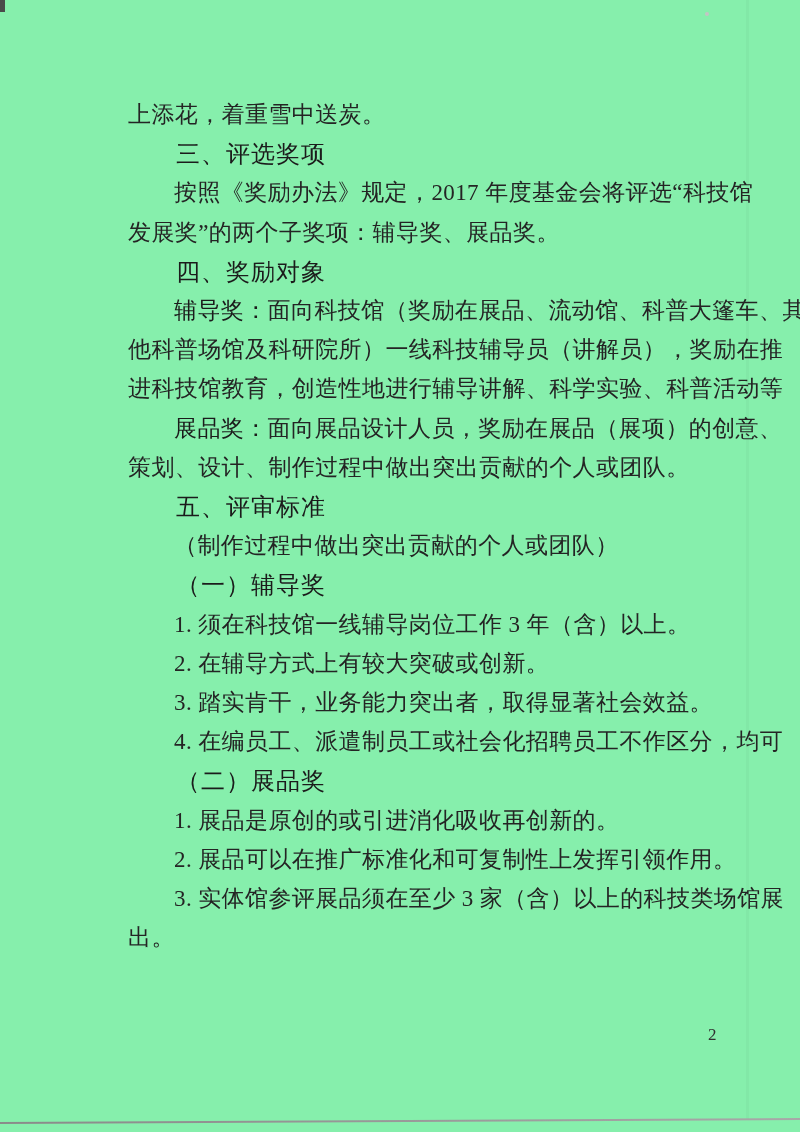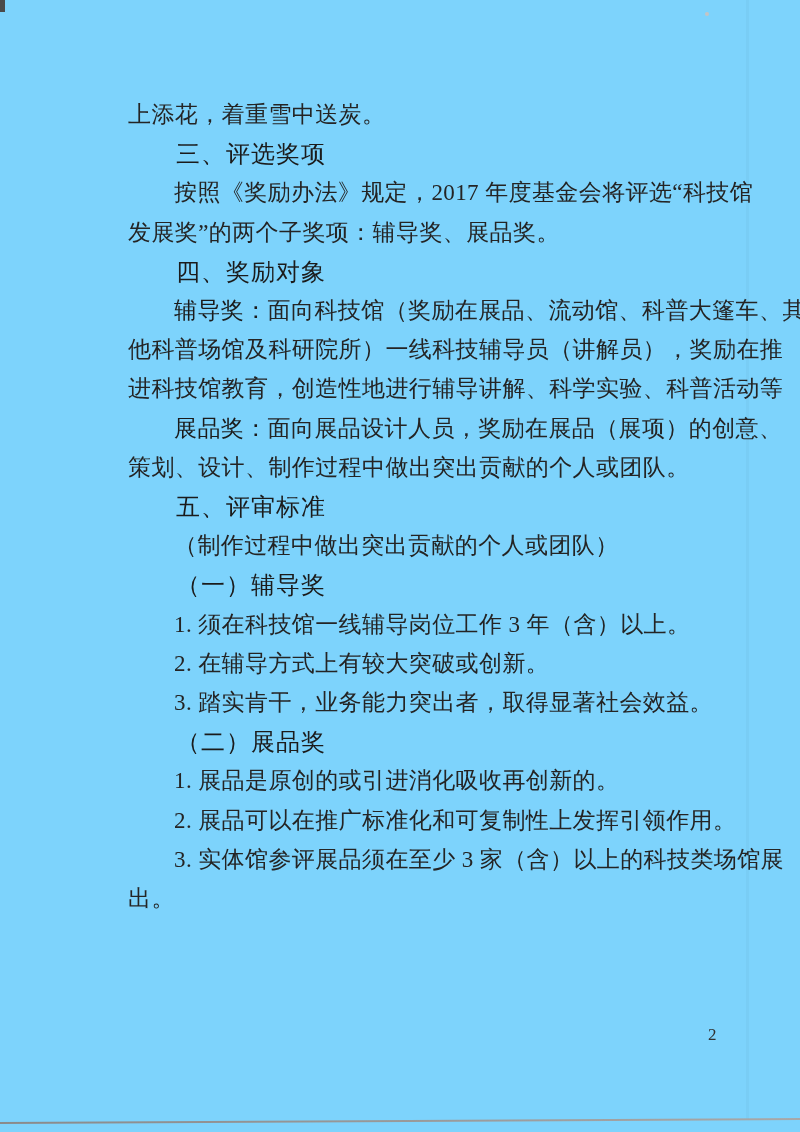--- a/index.html
+++ b/index.html
@@ -10,21 +10,21 @@
     width: 800px;
     height: 1132px;
     background: #ffffff;
     position: relative;
     overflow: hidden;
     font-family: "Liberation Serif", serif;
   }
   .page {
     position: absolute;
     inset: 0;
-    background: #7dd3fc;
+    background: #86efac;
   }
   
   .speck-top-left {
     position: absolute;
     left: 0; top: 0;
     width: 5px; height: 12px;
     background: #4a4a4a;
   }
   .dot-top-right {
     position: absolute;
@@ -101,20 +101,21 @@
     <p class="ln">他科普场馆及科研院所）一线科技辅导员（讲解员），奖励在推</p>
     <p class="ln">进科技馆教育，创造性地进行辅导讲解、科学实验、科普活动等</p>
     <p class="ln i"><span class="lead">展品奖：</span><span>面向展品设计人员，奖励在展品（展项）的创意、</span></p>
     <p class="ln">策划、设计、制作过程中做出突出贡献的个人或团队。</p>
     <p class="ln i h">五、评审标准</p>
     <p class="ln i">（制作过程中做出突出贡献的个人或团队）</p>
     <p class="ln i h">（一）辅导奖</p>
     <p class="ln i">1. 须在科技馆一线辅导岗位工作 3 年（含）以上。</p>
     <p class="ln i">2. 在辅导方式上有较大突破或创新。</p>
     <p class="ln i">3. 踏实肯干，业务能力突出者，取得显著社会效益。</p>
+    <p class="ln i">4. 在编员工、派遣制员工或社会化招聘员工不作区分，均可</p>
     <p class="ln i h">（二）展品奖</p>
     <p class="ln i">1. 展品是原创的或引进消化吸收再创新的。</p>
     <p class="ln i">2. 展品可以在推广标准化和可复制性上发挥引领作用。</p>
     <p class="ln i">3. 实体馆参评展品须在至少 3 家（含）以上的科技类场馆展</p>
     <p class="ln">出。</p>
   </div>
 
   <div class="pagenum">2</div>
 
   <div class="bottom-rule"></div>

